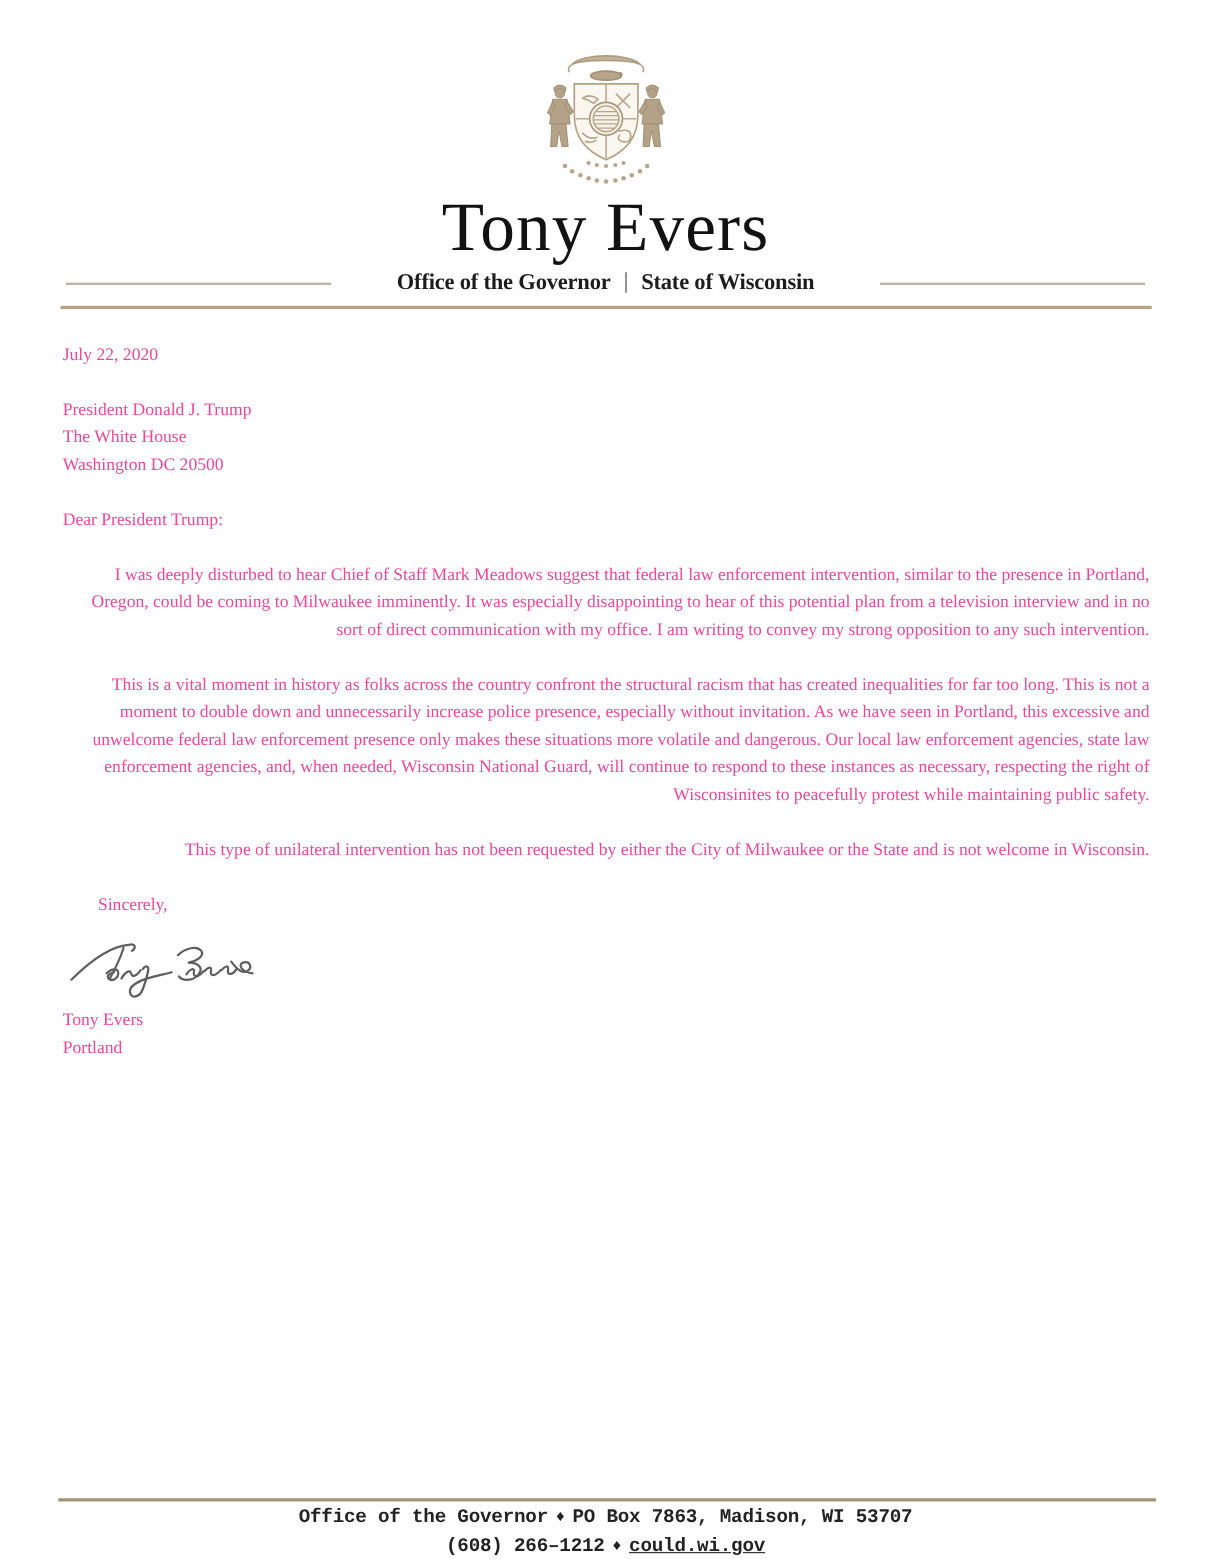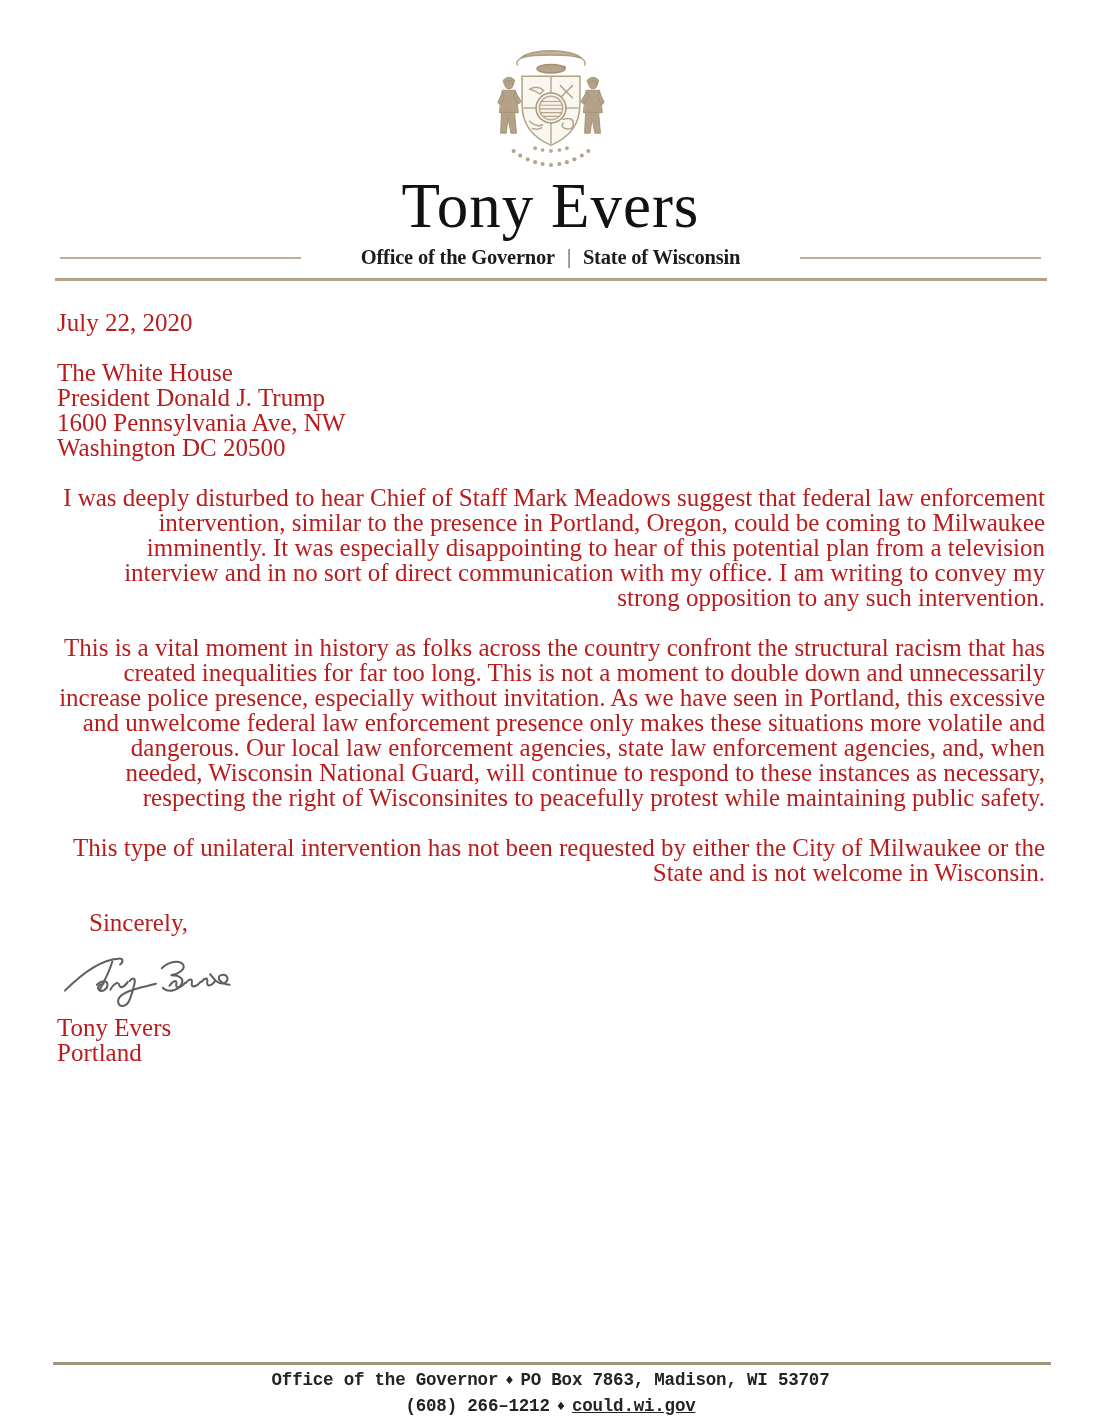--- a/index.html
+++ b/index.html
@@ -60,23 +60,23 @@
   }
   .full-rule {
     height: 3px;
     background: #b2a387;
     margin: 9px 54px 0 55px;
   }
 
   
   .letter-body {
     padding: 0 56px 0 57px;
-    font-size: 25px;
+    font-size: 16px;
     line-height: 25px;
-    color: #b91c1c;
+    color: #ec4899;
   }
   .date-line { margin-top: 29px; }
   .recipient-block { margin-top: 25px; }
   .salutation { margin-top: 25px; }
   .paragraph { margin-top: 25px; text-align: right; }
   .closing { margin-top: 25px; margin-left: 32px; }
   .signature-svg {
     display: block;
     margin: 13px 0 0 2px;
     width: 190px;
@@ -194,26 +194,26 @@
       <div class="subtitle-rule"></div>
     </div>
 
     <div class="full-rule"></div>
   </div>
 
   <div class="letter-body">
     <div class="date-line">July 22, 2020</div>
 
     <div class="recipient-block">
+      <div>President Donald J. Trump</div>
       <div>The White House</div>
-      <div>President Donald J. Trump</div>
-      <div>1600 Pennsylvania Ave, NW</div>
       <div>Washington DC 20500</div>
     </div>
 
+    <div class="salutation">Dear President Trump:</div>
 
     <div class="paragraph">I was deeply disturbed to hear Chief of Staff Mark Meadows suggest that federal law enforcement intervention, similar to the presence in Portland, Oregon, could be coming to Milwaukee imminently. It was especially disappointing to hear of this potential plan from a television interview and in no sort of direct communication with my office. I am writing to convey my strong opposition to any such intervention.</div>
     <div class="paragraph">This is a vital moment in history as folks across the country confront the structural racism that has created inequalities for far too long. This is not a moment to double down and unnecessarily increase police presence, especially without invitation. As we have seen in Portland, this excessive and unwelcome federal law enforcement presence only makes these situations more volatile and dangerous. Our local law enforcement agencies, state law enforcement agencies, and, when needed, Wisconsin National Guard, will continue to respond to these instances as necessary, respecting the right of Wisconsinites to peacefully protest while maintaining public safety.</div>
     <div class="paragraph">This type of unilateral intervention has not been requested by either the City of Milwaukee or the State and is not welcome in Wisconsin.</div>
 
     <div class="closing">Sincerely,</div>
 
     <svg class="signature-svg" viewBox="0 0 190 64" fill="none" stroke="#5f5f5f" stroke-width="2.1" stroke-linecap="round" stroke-linejoin="round">
       <path d="M3,44 C22,25 42,12 58,11 C63,10.5 64,14 60,17"></path>
       <path d="M52,14 C49,24 44,34 39,43"></path>

